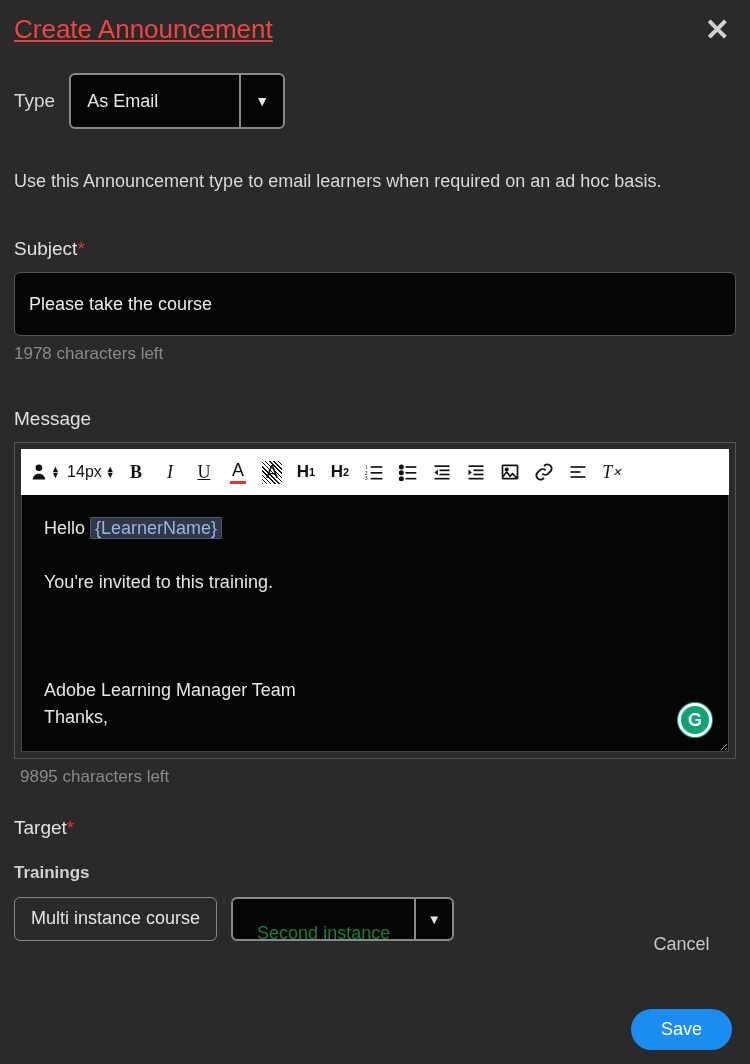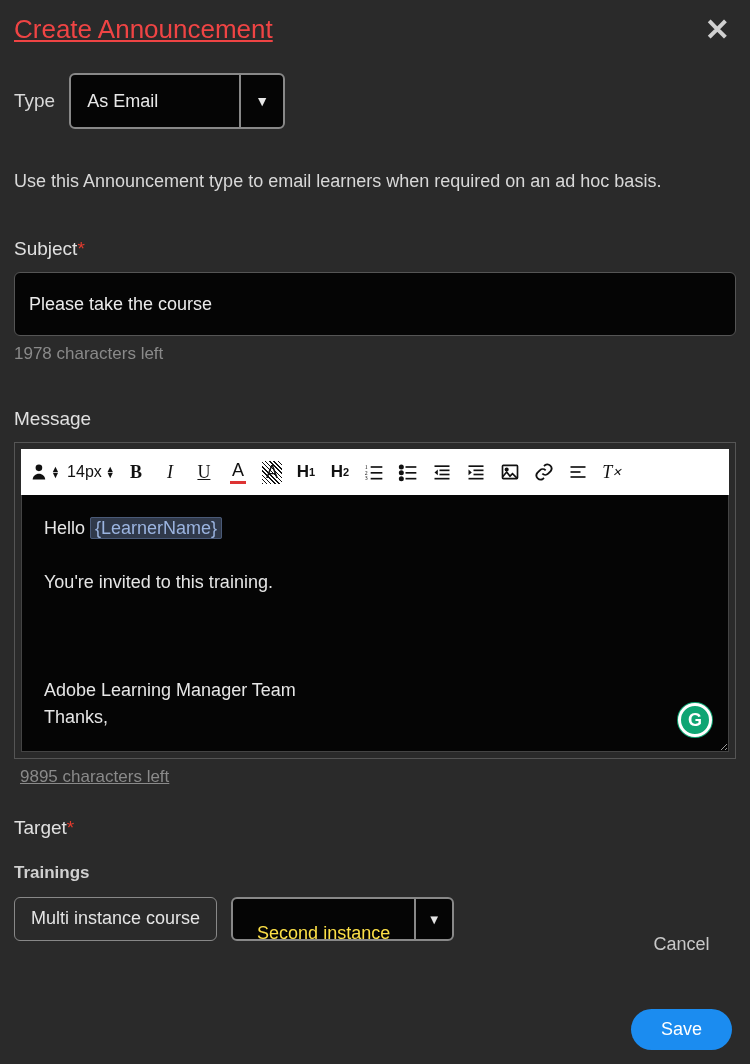--- a/index.html
+++ b/index.html
@@ -184,21 +184,21 @@
     font-size: 18px;
     color: #e4e4e4;
     cursor: pointer;
   }
   .chip-select {
     display:flex; align-items:stretch;
     border: 2px solid #888; border-radius:6px;
     background:#050505; overflow:hidden; height:44px;
   }
   .chip-select .cs-main {
-    padding: 0 24px; display:flex; align-items:center; font-size:18px; color:#fde047;margin-top:28px;
+    padding: 0 24px; display:flex; align-items:center; font-size:18px; color:#15803d;margin-top:28px;
   }
   .chip-select .cs-caret {
     width:38px; border-left:2px solid #888; display:flex; align-items:center; justify-content:center; color:#e4e4e4; cursor:pointer; font-size:13px;
   }
   .footer {
     position: absolute;
     bottom: 14px;
     right: 18px;
     display: flex;
     align-items: center;
@@ -358,21 +358,21 @@
         </div>
         <br>
         <div>You're invited to this training.</div>
         <br><br><br>
         <div>Adobe Learning Manager Team</div>
         <div>Thanks,</div>
 
         <div class="g-badge">G</div>
       </div>
     </div>
-    <div class="helper" style="margin-left:6px;text-decoration:underline;">9895 characters left</div>
+    <div class="helper" style="margin-left:6px;">9895 characters left</div>
   </div>
 
   <div class="target-section">
     <div class="section-label">
       <span>Target</span><span class="req">*</span>
     </div>
     <div class="trainings-label">Trainings</div>
     <div class="chips">
       <div class="chip">Multi instance course</div>
       <div class="chip-select">

